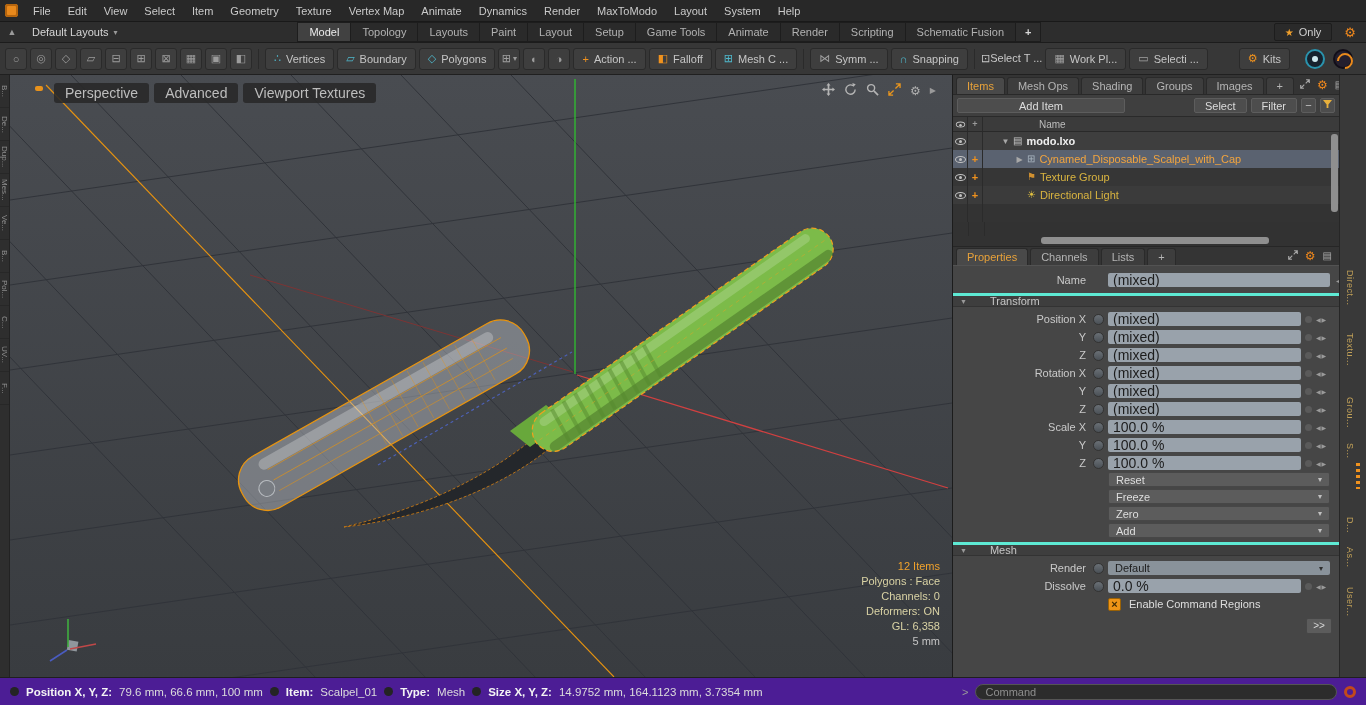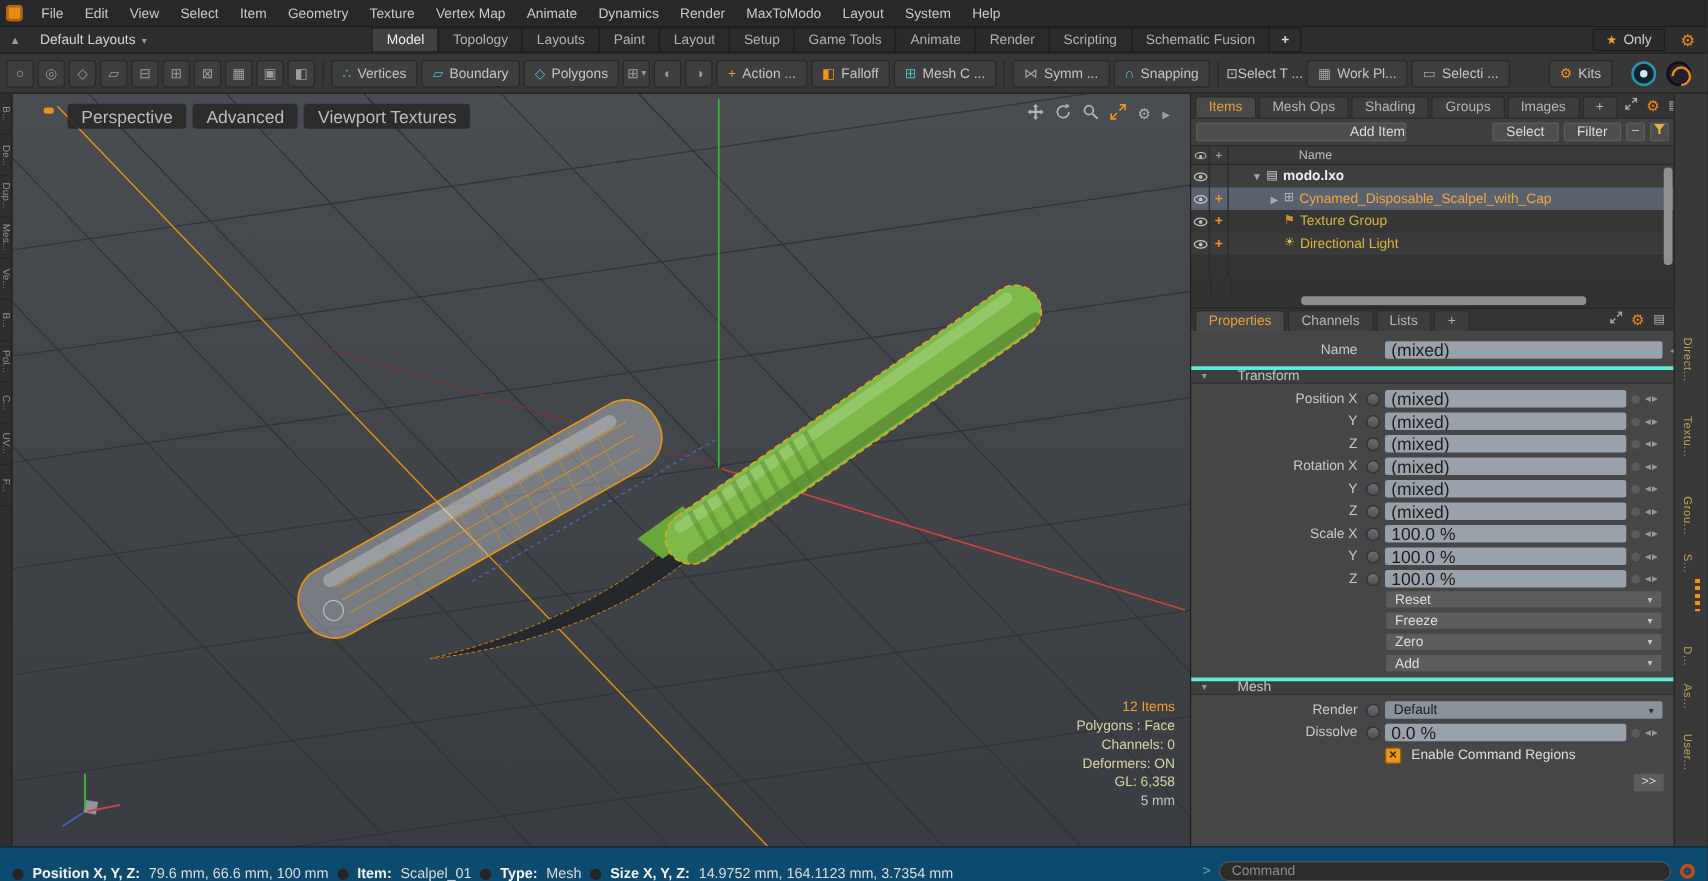--- a/index.html
+++ b/index.html
@@ -60,21 +60,21 @@
 
 
 .right-panel{width:387px;background:#3f3f3f;border-left:1px solid #1c1c1c;display:flex;flex-direction:column;flex:none}
 .rp-tabs{height:20px;background:#343434;display:flex;align-items:flex-end;padding:2px 3px 0;gap:2px;border-bottom:1px solid #292929}
 .rp-tab{padding:2px 10px;background:#3d3d3d;border:1px solid #2a2a2a;border-bottom:none;border-radius:3px 3px 0 0;color:#b5b5b5;white-space:nowrap}
 .rp-tab.active{background:#494949;color:#e8a23a}
 .rp-icons{margin-left:auto;display:flex;align-items:center;gap:7px;padding:0 4px 3px}
 .rp-icons .gear{color:#f0881c;font-size:12px;line-height:1}
 .rp-icons .list{color:#a8a8a8;font-size:10px;line-height:1}
 .rp-toolbar{height:21px;display:flex;align-items:center;gap:4px;padding:2px 4px;background:#3f3f3f}
-.add-item{width:168px;height:15px;line-height:14px;background:#4d4d4d;border:1px solid #5d5d5d;border-radius:2px;text-align:right;color:#dcdcdc}
+.add-item{width:168px;height:15px;line-height:14px;background:#4d4d4d;border:1px solid #5d5d5d;border-radius:2px;text-align:center;color:#dcdcdc}
 .rp-sp{flex:1}
 .small-btn{height:15px;line-height:14px;padding:0 10px;background:#4d4d4d;border:1px solid #5d5d5d;border-radius:2px;color:#dcdcdc}
 .sq-btn{width:15px;height:15px;line-height:13px;text-align:center;background:#4d4d4d;border:1px solid #5d5d5d;border-radius:2px;color:#c8c8c8;flex:none}
 
 
 .tree{height:131px;background:#323232;position:relative;border-top:1px solid #2a2a2a;border-bottom:1px solid #262626}
 .tree-header{height:15px;background:#3b3b3b;border-bottom:1px solid #292929;display:flex;align-items:center;font-size:10px;color:#bdbdbd}
 .hcell{width:15px;height:100%;border-right:1px solid #2b2b2b;display:flex;align-items:center;justify-content:center;flex:none}
 .hname{padding-left:56px}
 .trow{height:18px;display:flex;align-items:center;position:relative}
@@ -119,21 +119,21 @@
 .cb-label{margin-left:8px;color:#dedede}
 .more-row{display:flex;justify-content:flex-end;padding:5px 7px 0 0}
 .more-btn{width:26px;height:16px;background:#5c5c5c;border:1px solid #474747;border-radius:2px;color:#d8d8d8;text-align:center;line-height:14px;font-size:10px}
 
 
 .right-strip{width:26px;background:#393939;border-left:1px solid #262626;position:relative;flex:none}
 .rst{position:absolute;left:5px;writing-mode:vertical-rl;font-size:9px;color:#c0a058;letter-spacing:.5px;white-space:nowrap}
 .rgrip{position:absolute;right:5px;top:388px;width:4px;height:26px;background:repeating-linear-gradient(#f0921e 0 3px,transparent 3px 6px)}
 
 
-.bottombar{position:absolute;top:677px;left:0;width:1366px;height:28px;display:flex;background:#0c4a6e;border-top:1px solid #1f1f1f;align-items:flex-end}
+.bottombar{position:absolute;top:677px;left:0;width:1366px;height:28px;display:flex;background:#4c1d95;border-top:1px solid #1f1f1f;align-items:center}
 .status{width:952px;display:flex;align-items:center;gap:7px;padding-left:10px;font-size:11.5px;color:#dcdcdc;flex:none;white-space:nowrap}
 .sb-label{font-weight:bold;color:#f4f4f4}
 .sep-dot{width:9px;height:9px;border-radius:50%;background:#242424;flex:none}
 .command-wrap{flex:1;display:flex;align-items:center;gap:7px;padding:0 10px}
 .cmd-chevron{color:#9a9a9a}
 .command{flex:1;height:16px;background:#2c2c2c;border:1px solid #555;border-radius:9px;color:#c0c0c0;padding:0 9px;font-size:11px;outline:none;font-family:inherit}
 .command::placeholder{color:#8e8e8e}
 .record-ring{width:12px;height:12px;border:3px solid #c2491c;border-radius:50%;flex:none}
 </style>
 </head>

